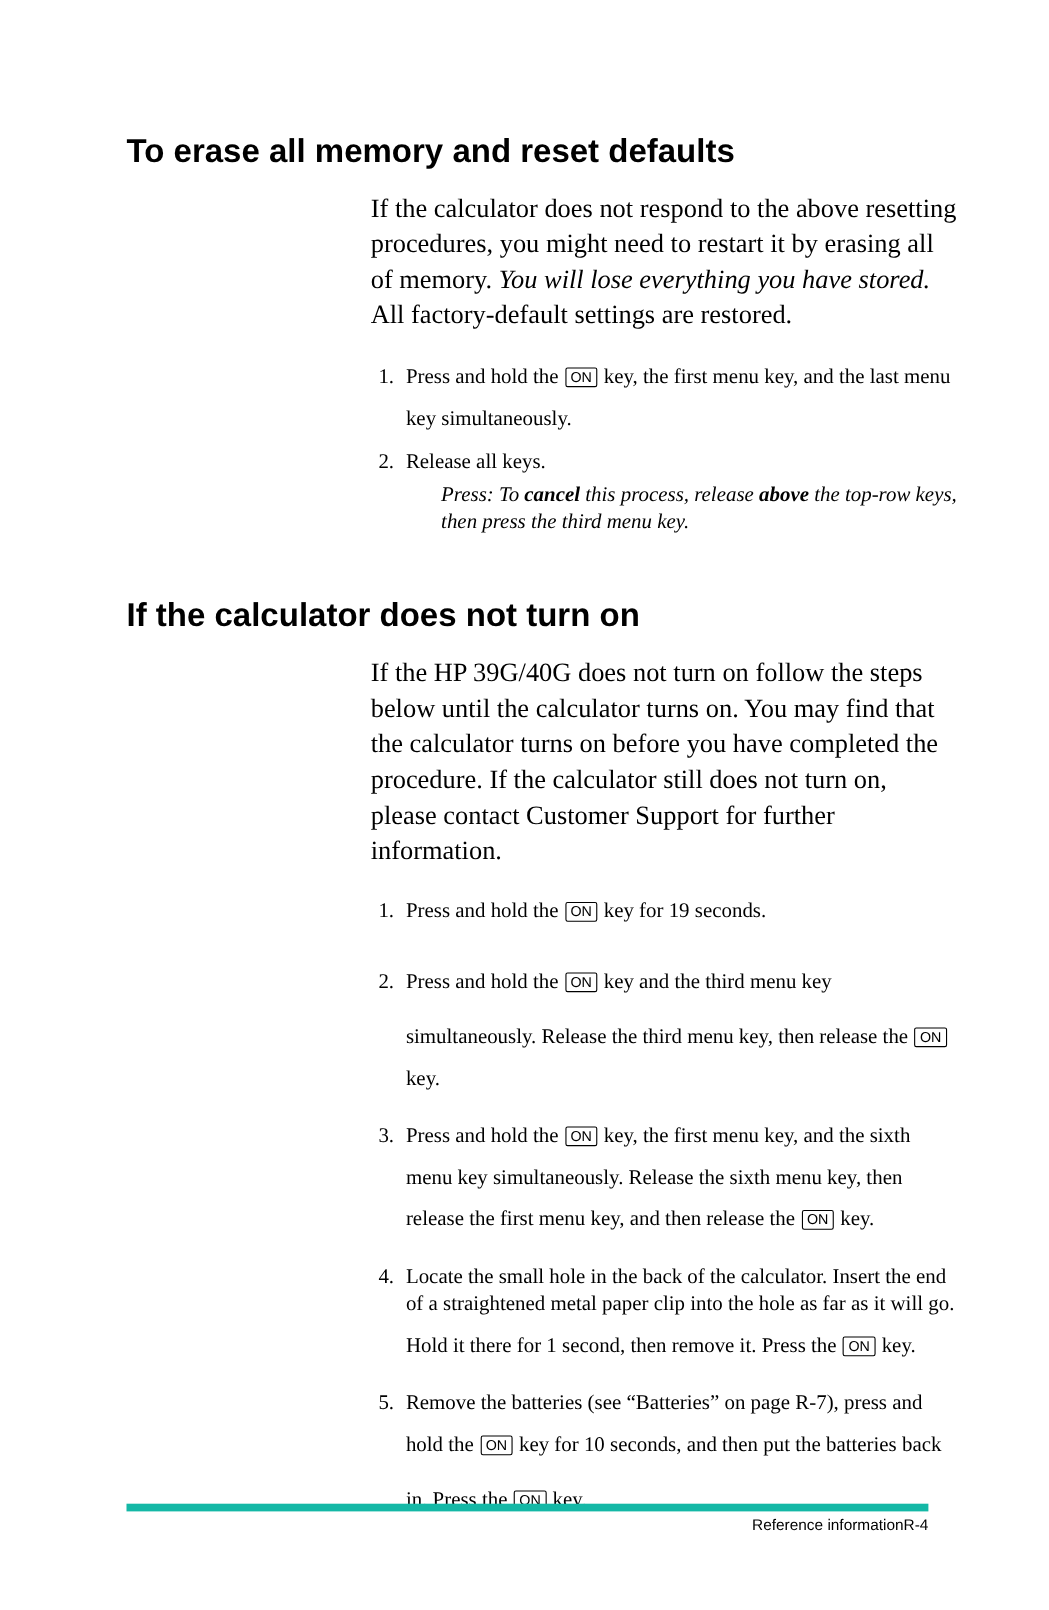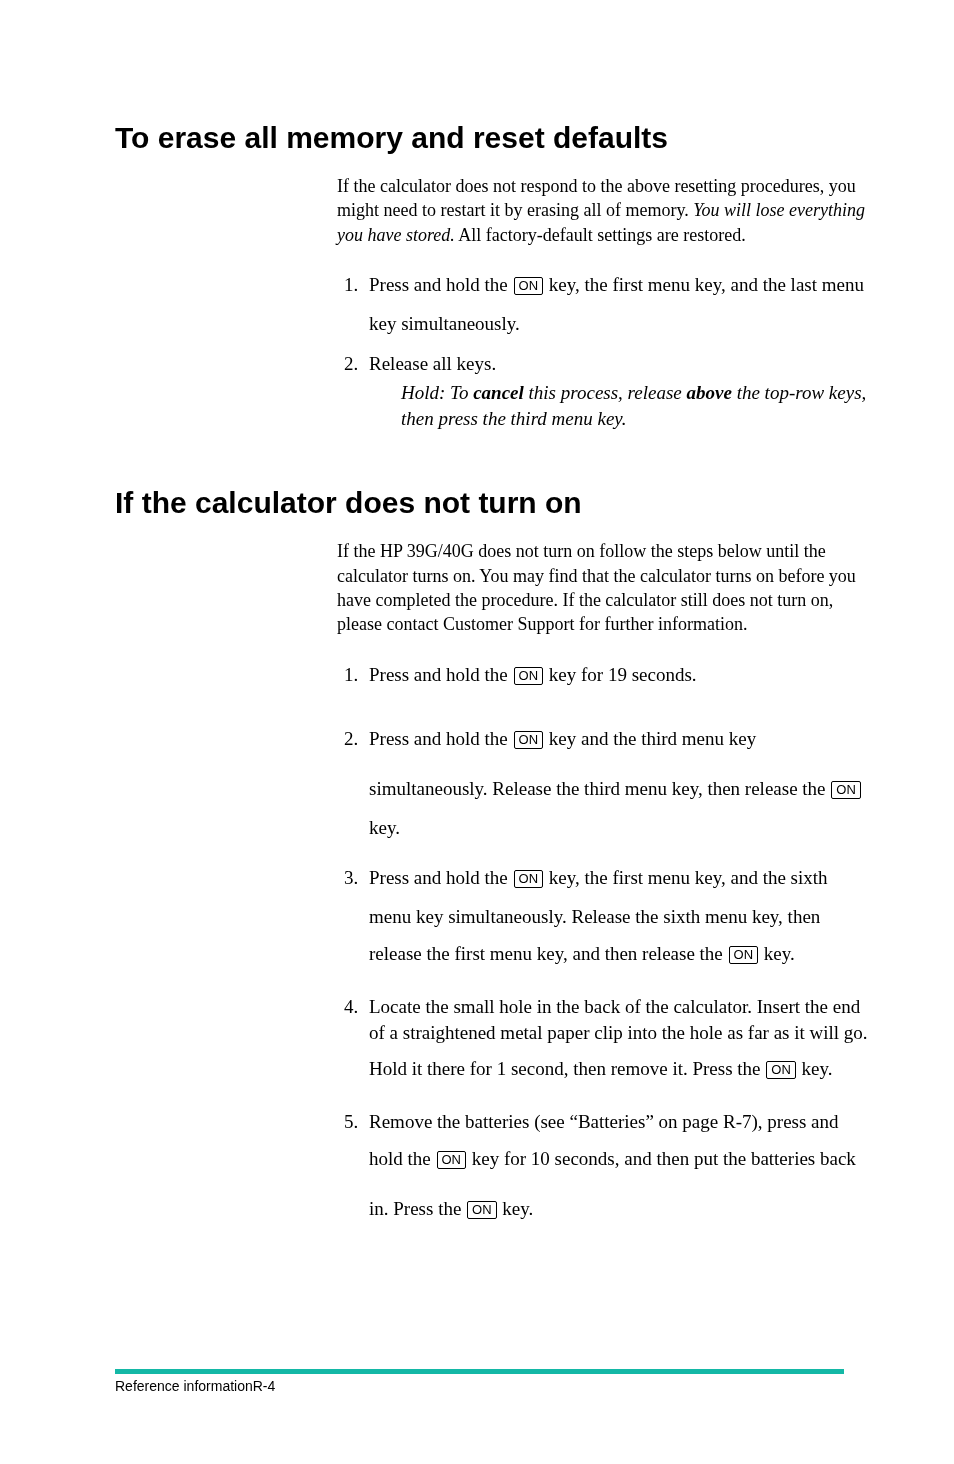--- a/index.html
+++ b/index.html
@@ -23,21 +23,21 @@
     font-family: Arial, Helvetica, sans-serif;
     font-weight: bold;
     font-size: 30px;
     margin: 0 0 18px 0;
     line-height: 1.2;
   }
   .body-col {
     margin-left: 222px;
   }
   p {
-    font-size: 18px;
+    font-size: 24px;
     line-height: 1.35;
     margin: 0 0 14px 0;
     font-family: Liberation Serif, serif;
   }
   ol {
     font-size: 19px;
     line-height: 1.35;
     padding-left: 26px;
     margin: 0 0 10px 0;
   }
@@ -62,26 +62,26 @@
     margin: 4px 0 0 32px;
     font-size: 19px;
     line-height: 1.35;
   }
   .gap { height: 40px; }
   .footer {
     position: absolute;
     left: 115px;
     right: 110px;
     bottom: 70px;
-    border-top: 5px solid #14b8a6;
+    border-top: 7px solid #14b8a6;
     padding-top: 4px;
     font-family: Arial, Helvetica, sans-serif;
     font-size: 14px;
     display: flex;
-    justify-content: flex-start;
+    justify-content: flex-end;
   }
 </style>
 </head>
 <body>
 
 <div class="page">
 
   <h2 class="section">To erase all memory and reset defaults</h2>
 
   <div class="body-col">
@@ -89,21 +89,21 @@
       <span>If the calculator does not respond to the above resetting procedures, you might need to restart it by erasing all of memory. </span><span class="italic">You will lose everything you have stored.</span><span> All factory-default settings are restored.</span>
     </p>
 
     <ol>
       <li>
         <span>Press and hold the </span><span class="key">ON</span><span> key, the first menu key, and the last menu key simultaneously.</span>
       </li>
       <li>
         <span>Release all keys.</span>
         <div class="note-block italic">
-          <span>Hold: To </span><span class="bolditalic">cancel</span><span> this process, release </span><span class="bolditalic">above</span><span> the top-row keys, then press the third menu key.</span>
+          <span>Press: To </span><span class="bolditalic">cancel</span><span> this process, release </span><span class="bolditalic">above</span><span> the top-row keys, then press the third menu key.</span>
         </div>
       </li>
     </ol>
   </div>
 
   <div class="gap"></div>
 
   <h2 class="section">If the calculator does not turn on</h2>
 
   <div class="body-col">

